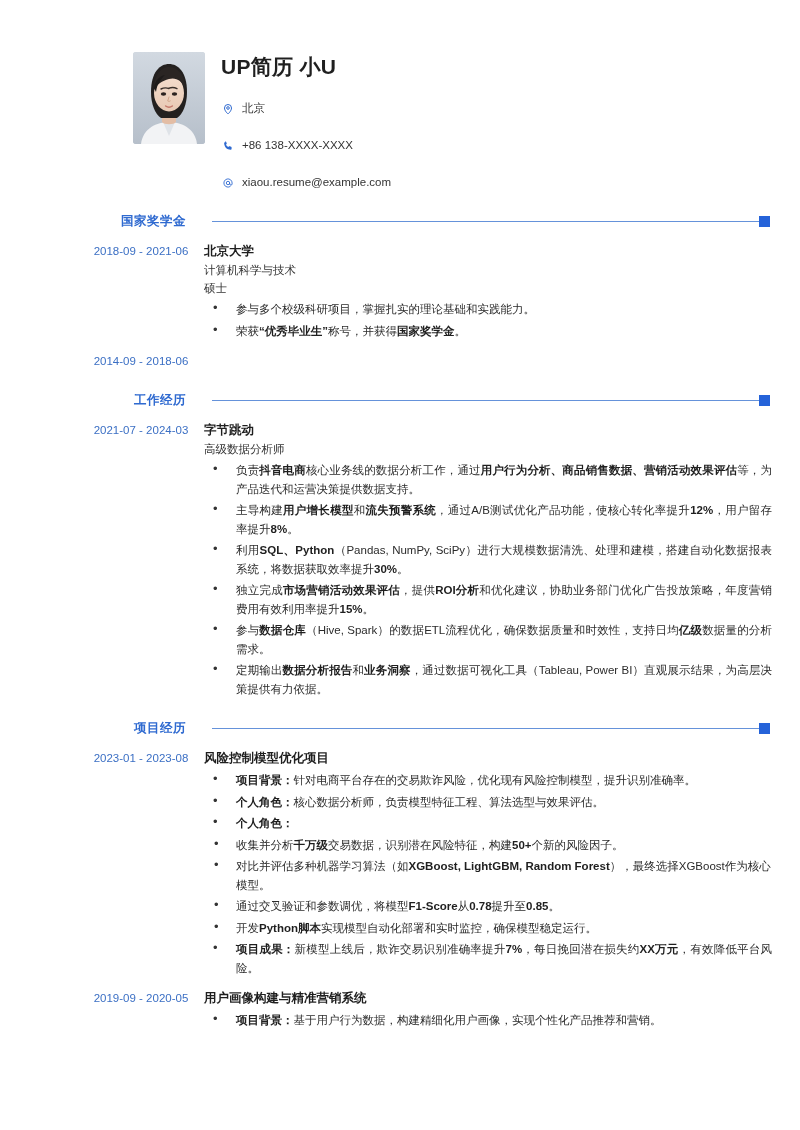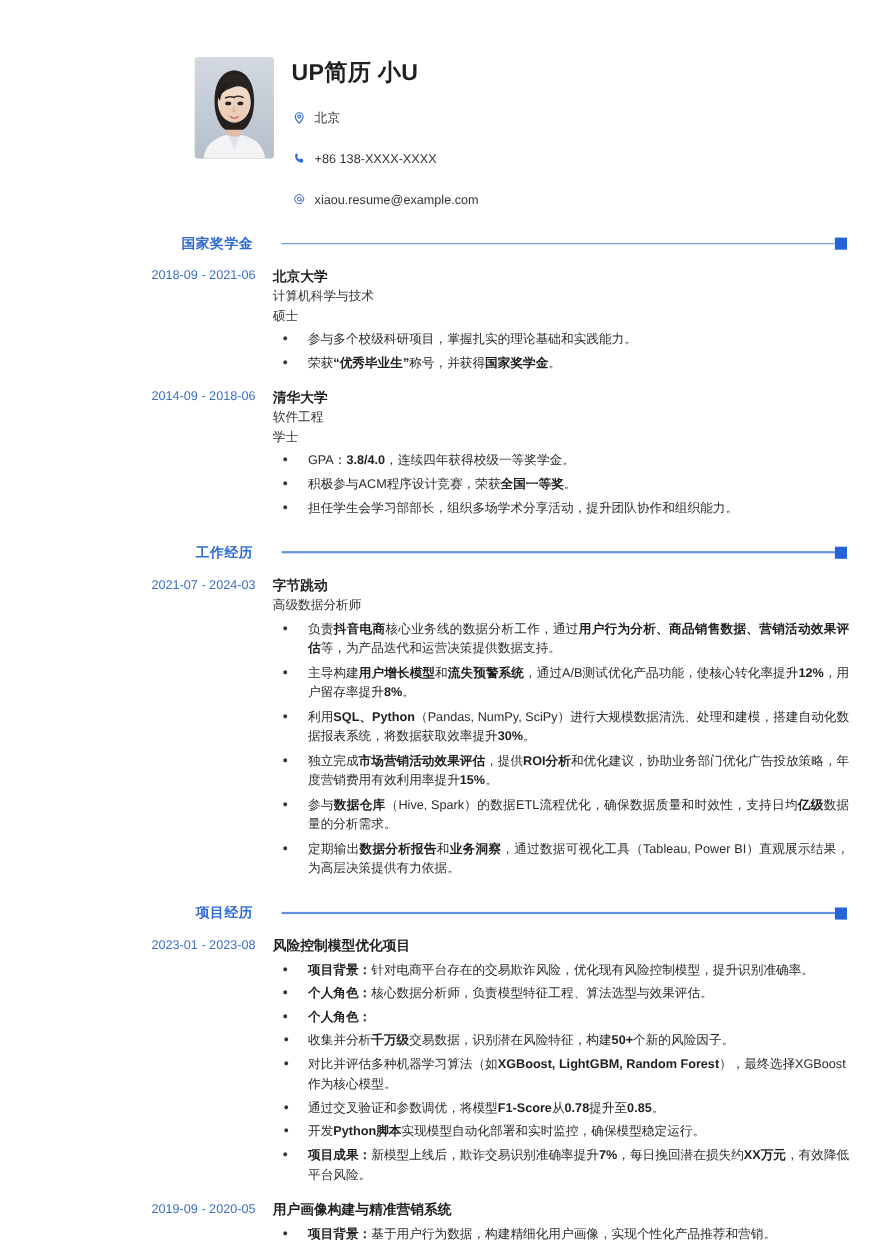--- a/index.html
+++ b/index.html
@@ -13,21 +13,20 @@
     font-family: "Liberation Sans", "DejaVu Sans", sans-serif;
     color: #262626;
     overflow: hidden;
   }
   .page {
     position: relative;
     width: 800px;
     height: 970px;
     background: #fff;
     box-sizing: border-box;
-    padding-left: 44px;
   }
 
   
   .header {
     display: flex;
     align-items: flex-start;
     padding: 52px 0 0 133px;
   }
   .photo {
     width: 72px;
@@ -47,20 +46,21 @@
   .name {
     font-size: 21px;
     font-weight: 700;
     letter-spacing: 0.3px;
     color: #1f1f1f;
     line-height: 26px;
     margin-bottom: 6px;
   }
   .contact-line {
     display: flex;
+    align-items: center;
     font-size: 11.5px;
     color: #333;
     line-height: 17px;
     margin-top: 20px;
   }
   .c-icon {
     width: 14px;
     height: 14px;
     flex: 0 0 14px;
     margin-right: 7px;
@@ -274,30 +274,20 @@
           <div class="sub">计算机科学与技术</div>
           <div class="sub">硕士</div>
           <ul class="bullets">
             <li>参与多个校级科研项目，掌握扎实的理论基础和实践能力。</li>
             <li>荣获<b>“优秀毕业生”</b>称号，并获得<b>国家奖学金</b>。</li>
           </ul>
         </div>
       </div>
       <div class="entry">
         <div class="entry-date">2014-09 - 2018-06</div>
-        <div class="entry-body">
-          <div class="org">清华大学</div>
-          <div class="sub">软件工程</div>
-          <div class="sub">学士</div>
-          <ul class="bullets">
-            <li>GPA：<b>3.8/4.0</b>，连续四年获得校级一等奖学金。</li>
-            <li>积极参与ACM程序设计竞赛，荣获<b>全国一等奖</b>。</li>
-            <li>担任学生会学习部部长，组织多场学术分享活动，提升团队协作和组织能力。</li>
-          </ul>
-        </div>
       </div>
       <div class="section-head">
         <div class="section-title">工作经历</div>
         <div class="section-rule"></div>
         <div class="section-cap"></div>
       </div>
       <div class="entry">
         <div class="entry-date">2021-07 - 2024-03</div>
         <div class="entry-body">
           <div class="org">字节跳动</div>

